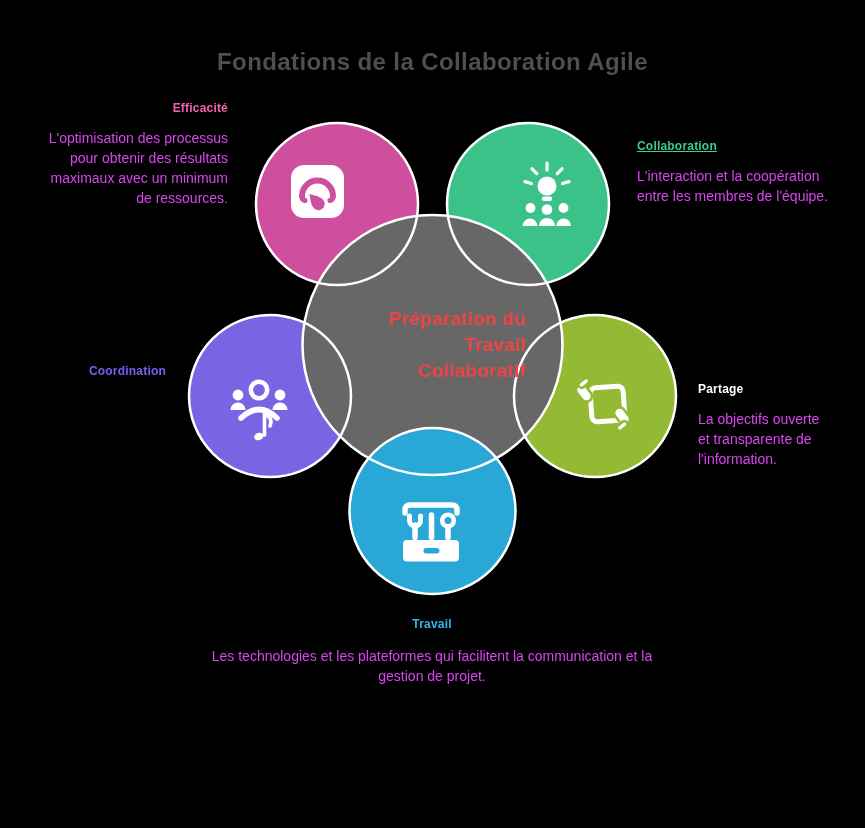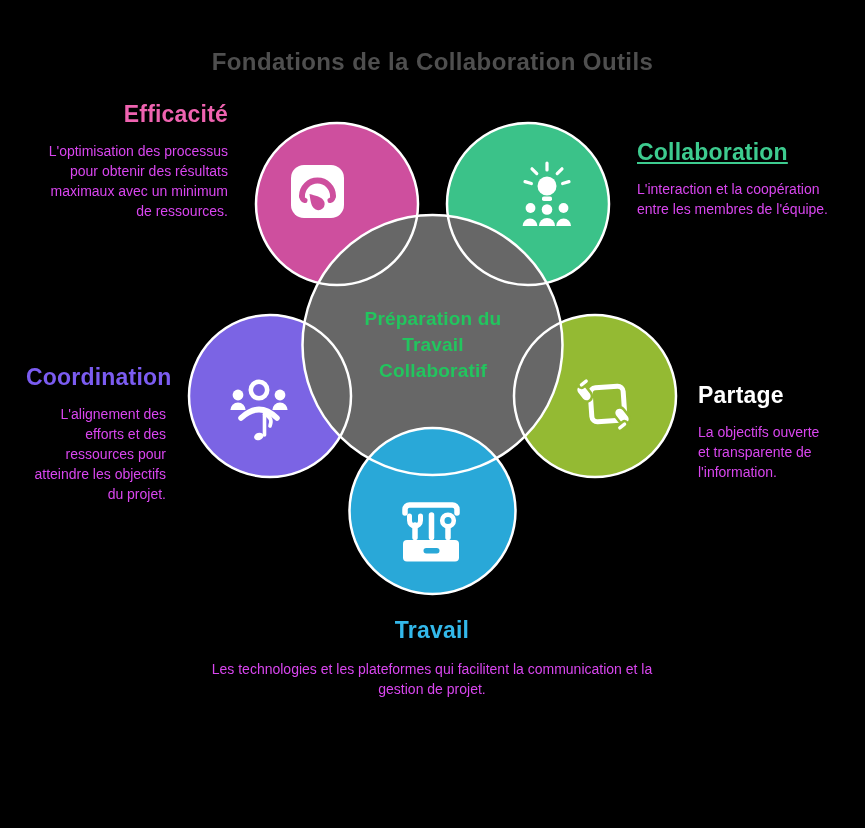--- a/index.html
+++ b/index.html
@@ -6,44 +6,44 @@
   .stage{
     position:relative;width:865px;height:828px;overflow:hidden;
     background:#000;font-family:"Liberation Sans",sans-serif;
   }
   .page-title{
     position:absolute;top:48px;left:0;width:865px;text-align:center;
     font-size:24px;font-weight:bold;color:#4f4f4f;letter-spacing:.4px;
   }
   .diagram-svg{position:absolute;left:0;top:0;}
   .center-label{
-    position:absolute;left:352px;top:306px;width:162px;text-align:center;
-    color:#22c55e;font-weight:bold;font-size:19px;line-height:26px;letter-spacing:.2px;
+    position:absolute;left:364px;top:306px;width:162px;text-align:right;
+    color:#ef4444;font-weight:bold;font-size:19px;line-height:26px;letter-spacing:.2px;
   }
   .sec{position:absolute;}
-  .sec-h{font-weight:bold;font-size:23px;letter-spacing:.2px;}
+  .sec-h{font-weight:bold;font-size:12px;letter-spacing:.2px;}
   .sec-d{font-size:14px;line-height:20px;color:#d946ef;margin-top:13px;}
   #sec-efficacite{left:36px;top:101px;width:192px;text-align:right;}
   #sec-efficacite .sec-h{color:#ef63b0;}
   #sec-collaboration{left:637px;top:139px;width:205px;text-align:left;}
   #sec-collaboration .sec-h{color:#3dcb8f;text-decoration:underline;}
   #sec-coordination{left:26px;top:364px;width:140px;text-align:right;}
   #sec-coordination .sec-h{color:#7b5cf1;}
   #sec-partage{left:698px;top:382px;width:135px;text-align:left;}
   #sec-partage .sec-h{color:#ffffff;}
   #sec-outils{left:197px;top:617px;width:470px;text-align:center;}
   #sec-outils .sec-h{color:#33b8ea;}
   #sec-outils .sec-d{margin-top:15px;}
 </style>
 </head>
 <body>
 
 <div class="stage">
 
-  <div class="page-title">Fondations de la Collaboration Outils</div>
+  <div class="page-title">Fondations de la Collaboration Agile</div>
 
   <svg class="diagram-svg" width="865" height="828" viewBox="0 0 865 828">
 
     <circle cx="337" cy="204" r="81" fill="#ce4f9e"></circle>
     <circle cx="528" cy="204" r="81" fill="#3bc289"></circle>
     <circle cx="270" cy="396" r="81" fill="#7b64e4"></circle>
     <circle cx="595" cy="396" r="81" fill="#94ba33"></circle>
     <circle cx="432.5" cy="345" r="130" fill="#676767"></circle>
     <circle cx="432.5" cy="511" r="83" fill="#29a8d8"></circle>
 
@@ -125,21 +125,20 @@
     <div class="sec-d">L'optimisation des processus pour obtenir des résultats maximaux avec un minimum de ressources.</div>
   </div>
 
   <div class="sec" id="sec-collaboration">
     <div class="sec-h">Collaboration</div>
     <div class="sec-d">L'interaction et la coopération entre les membres de l'équipe.</div>
   </div>
 
   <div class="sec" id="sec-coordination">
     <div class="sec-h">Coordination</div>
-    <div class="sec-d">L'alignement des efforts et des ressources pour atteindre les objectifs du projet.</div>
   </div>
 
   <div class="sec" id="sec-partage">
     <div class="sec-h">Partage</div>
     <div class="sec-d">La objectifs ouverte et transparente de l'information.</div>
   </div>
 
   <div class="sec" id="sec-outils">
     <div class="sec-h">Travail</div>
     <div class="sec-d">Les technologies et les plateformes qui facilitent la communication et la gestion de projet.</div>

